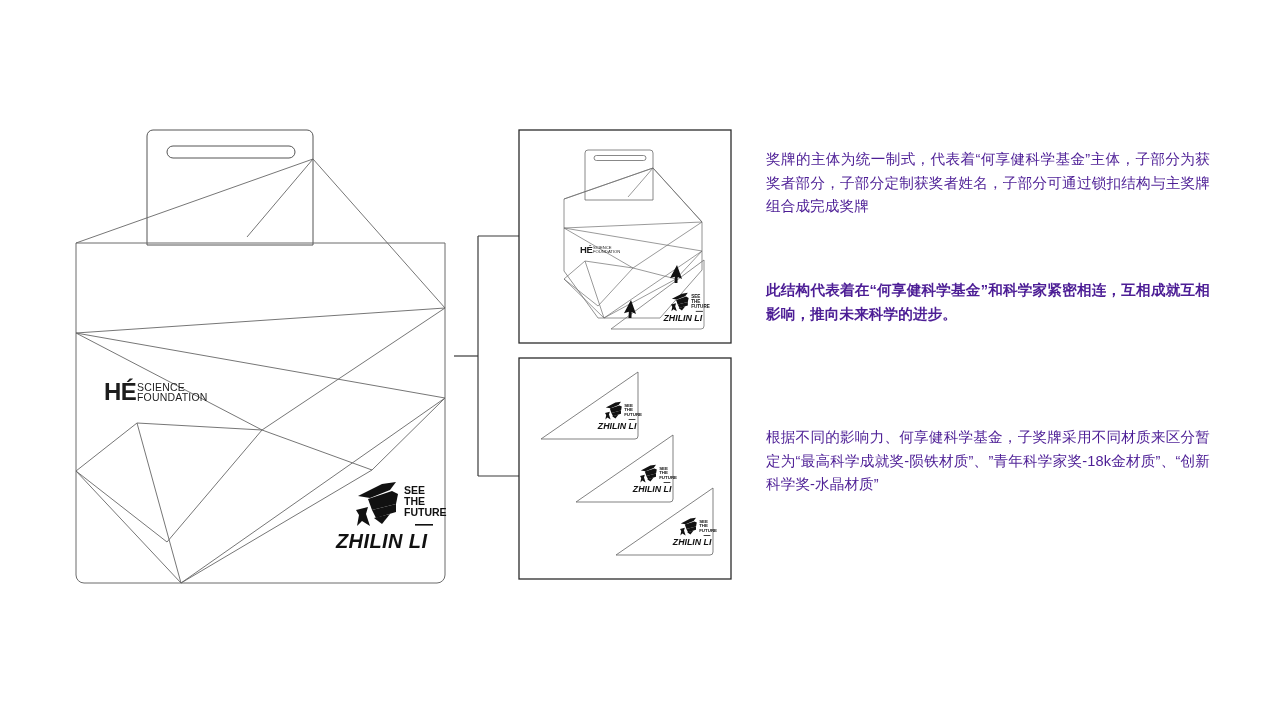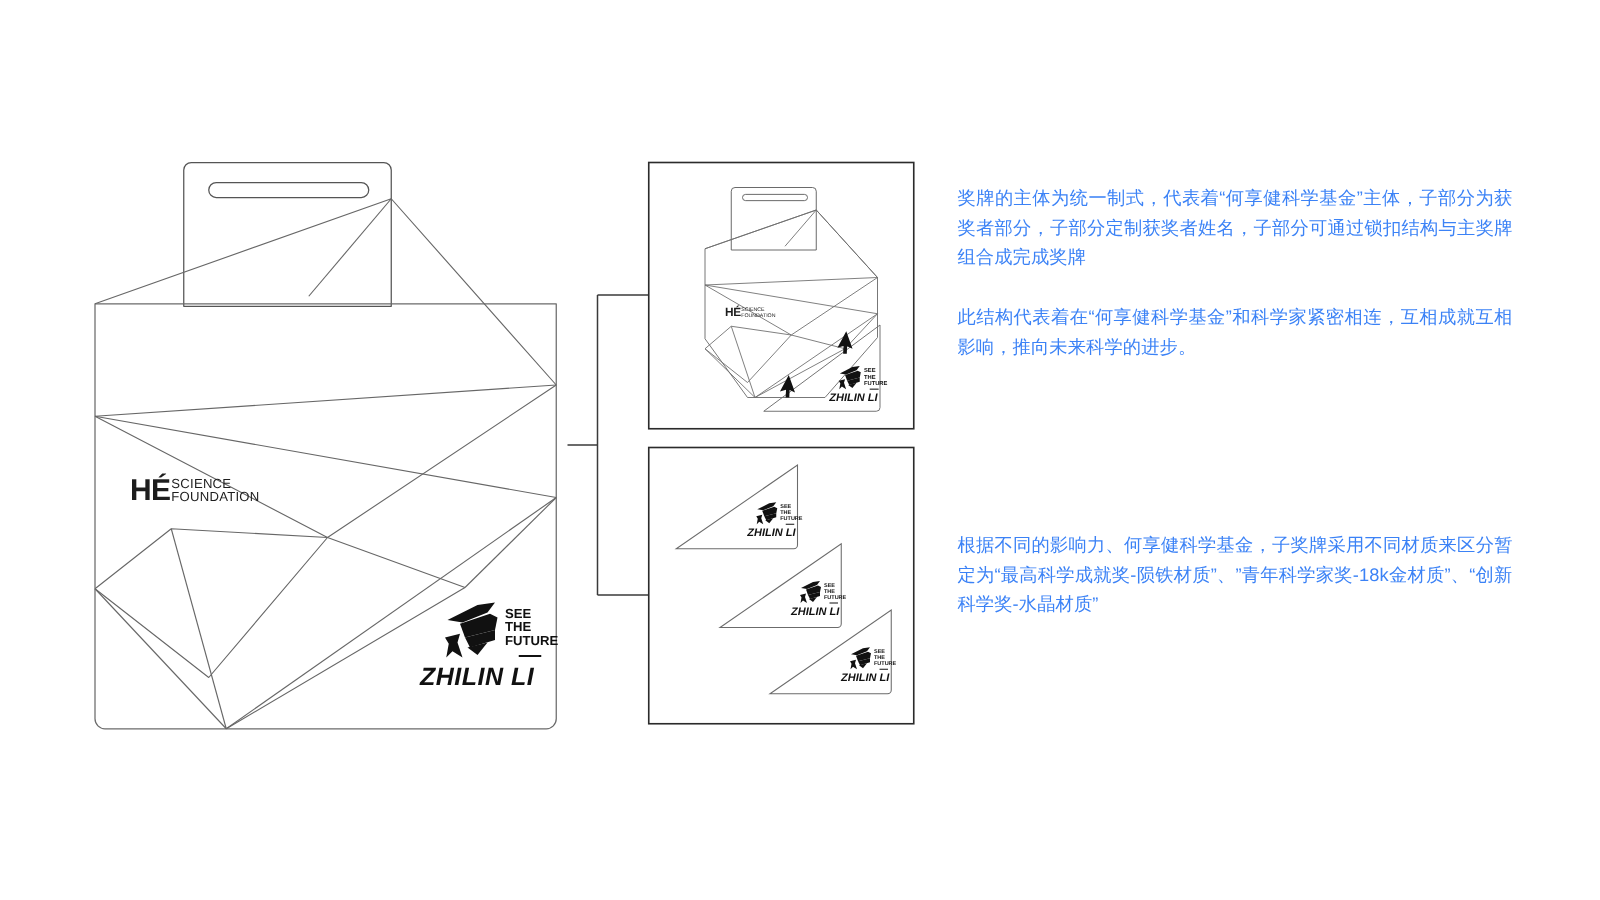--- a/index.html
+++ b/index.html
@@ -31,27 +31,28 @@
   .txtcol {
     position: absolute;
     left: 766px;
     top: 148px;
     width: 444px;
   }
   .para {
     font-size: 14.6px;
     line-height: 1.62;
     letter-spacing: 0.1px;
-    color: #3b82f6;
+    color: #4c1d95;
     text-align: justify;
     text-justify: inter-ideograph;
     margin: 0;
   }
   .para.bold {
-    font-weight: normal;
+    font-weight: bold;
+    margin-top: 36px;
   }
   .gap-a { height: 24px; }
   .txtcol2 {
     position: absolute;
     left: 766px;
     top: 426px;
     width: 444px;
   }
 </style>
 </head>

